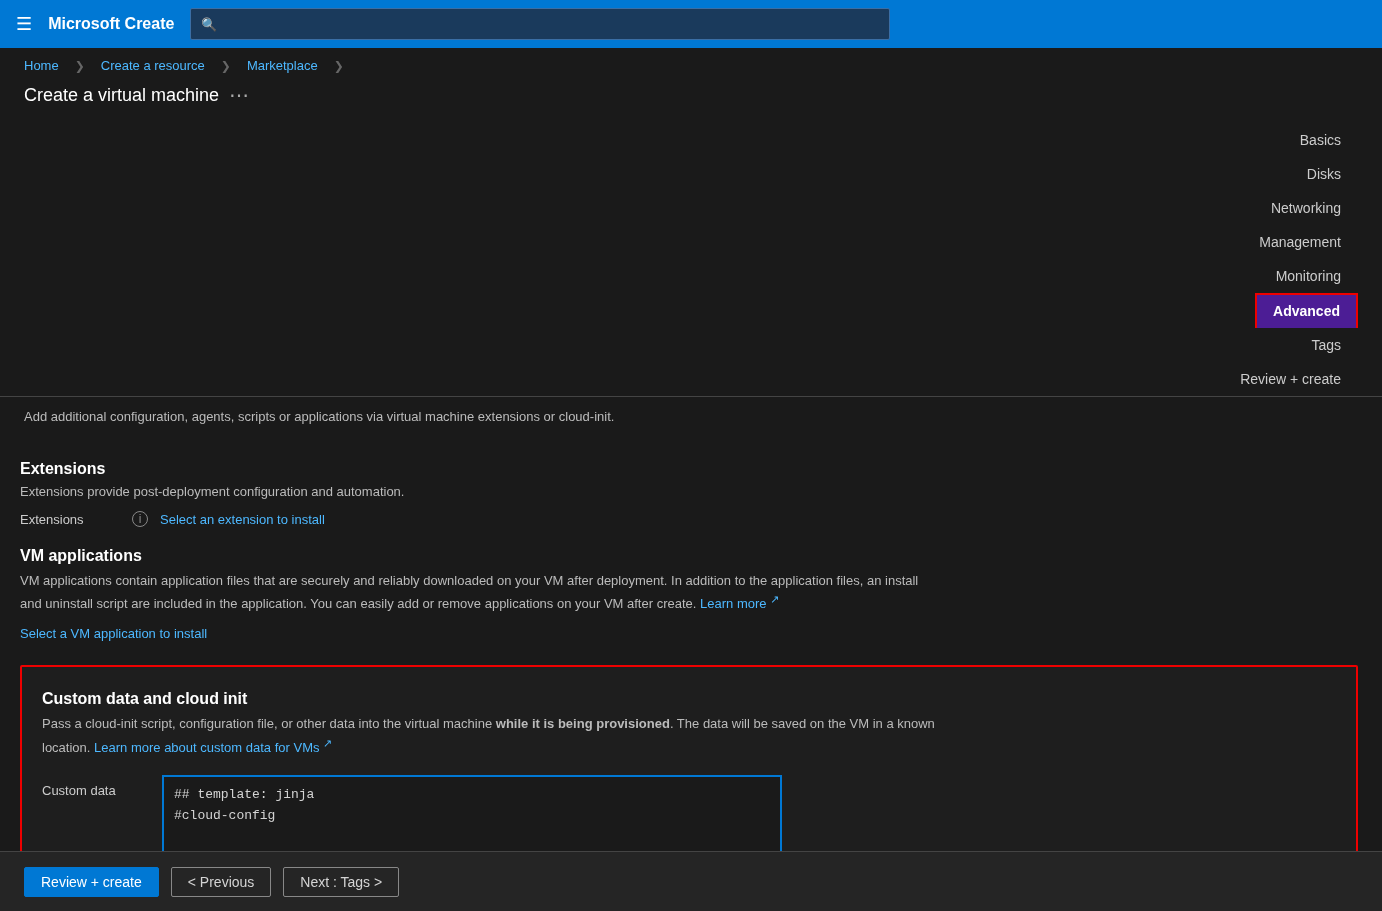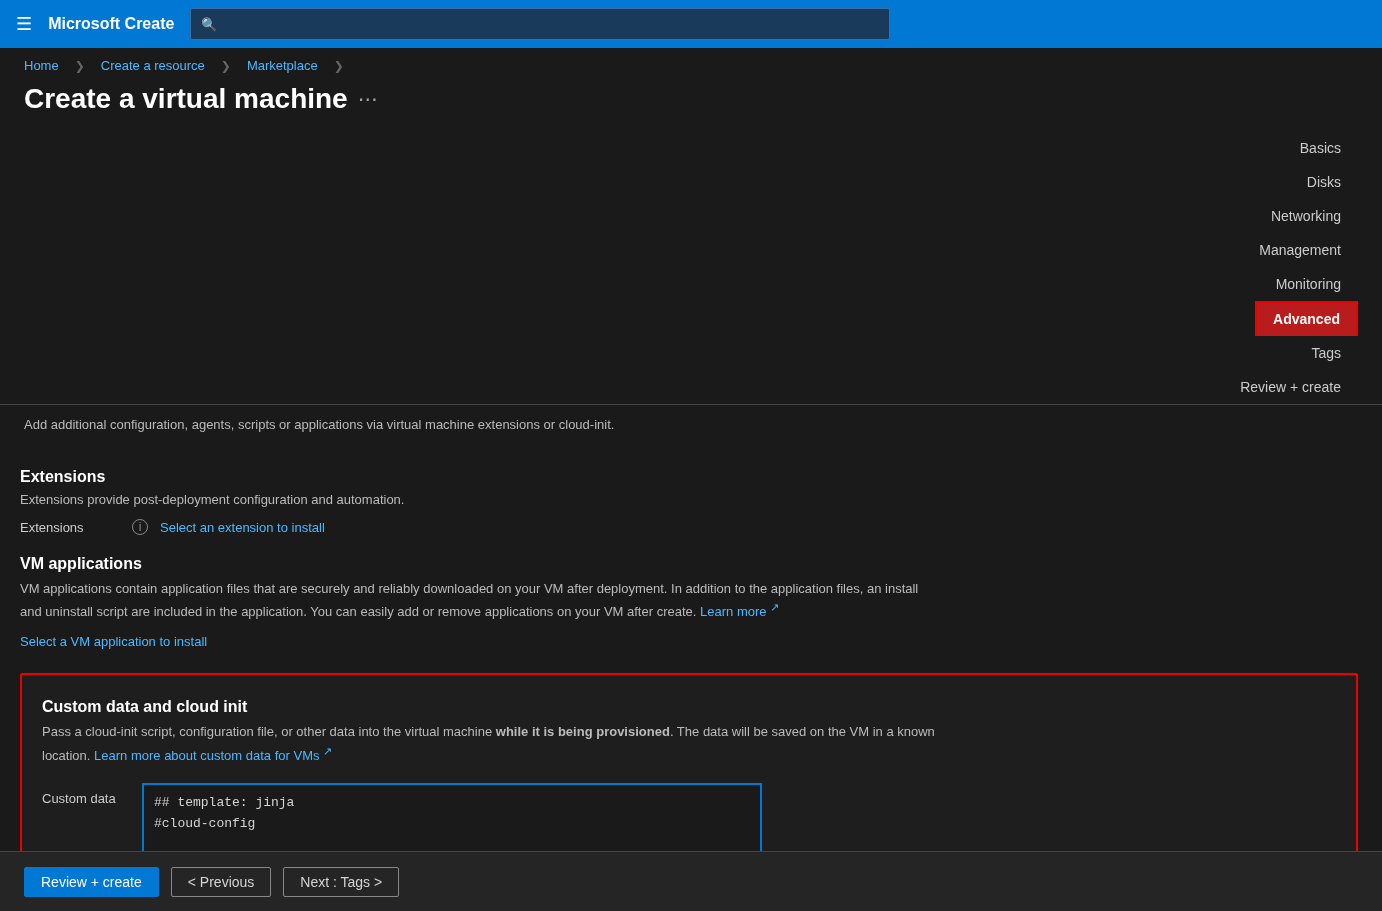--- a/index.html
+++ b/index.html
@@ -76,22 +76,22 @@
     .breadcrumb-sep { color: #666; font-size: 12px; }
 
     
     .page-header {
       padding: 6px 24px 0 24px;
       display: flex;
       align-items: center;
       gap: 10px;
     }
     .page-title {
-      font-size: 28px;
-      font-weight: 700;
+      font-size: 18px;
+      font-weight: 400;
       color: #fff;
     }
     .page-header-dots {
       color: #aaa;
       font-size: 20px;
       cursor: pointer;
     }
 
     
     .tab-bar {
@@ -109,21 +109,21 @@
       font-size: 14px;
       border: 1px solid transparent;
       background: transparent;
       position: relative;
       white-space: nowrap;
     }
     .tab.active {
       color: #fff;
       font-weight: 600;
       border: 2px solid #e00;
-      background: #b91c1c;
+      background: #4c1d95;
       border-bottom: none;
       padding-bottom: 9px;
     }
 
     
     .page-subtitle {
       padding: 12px 24px 0 24px;
       color: #bbb;
       font-size: 13px;
     }
@@ -205,20 +205,21 @@
     }
     .custom-data-desc {
       color: #bbb;
       font-size: 13px;
       line-height: 1.6;
       margin-bottom: 16px;
       max-width: 900px;
     }
     .custom-data-field-row {
       display: flex;
+      gap: 20px;
       align-items: flex-start;
     }
     .custom-data-label {
       color: #ccc;
       font-size: 13px;
       min-width: 100px;
       padding-top: 8px;
     }
     .custom-data-textarea {
       flex: 1;

